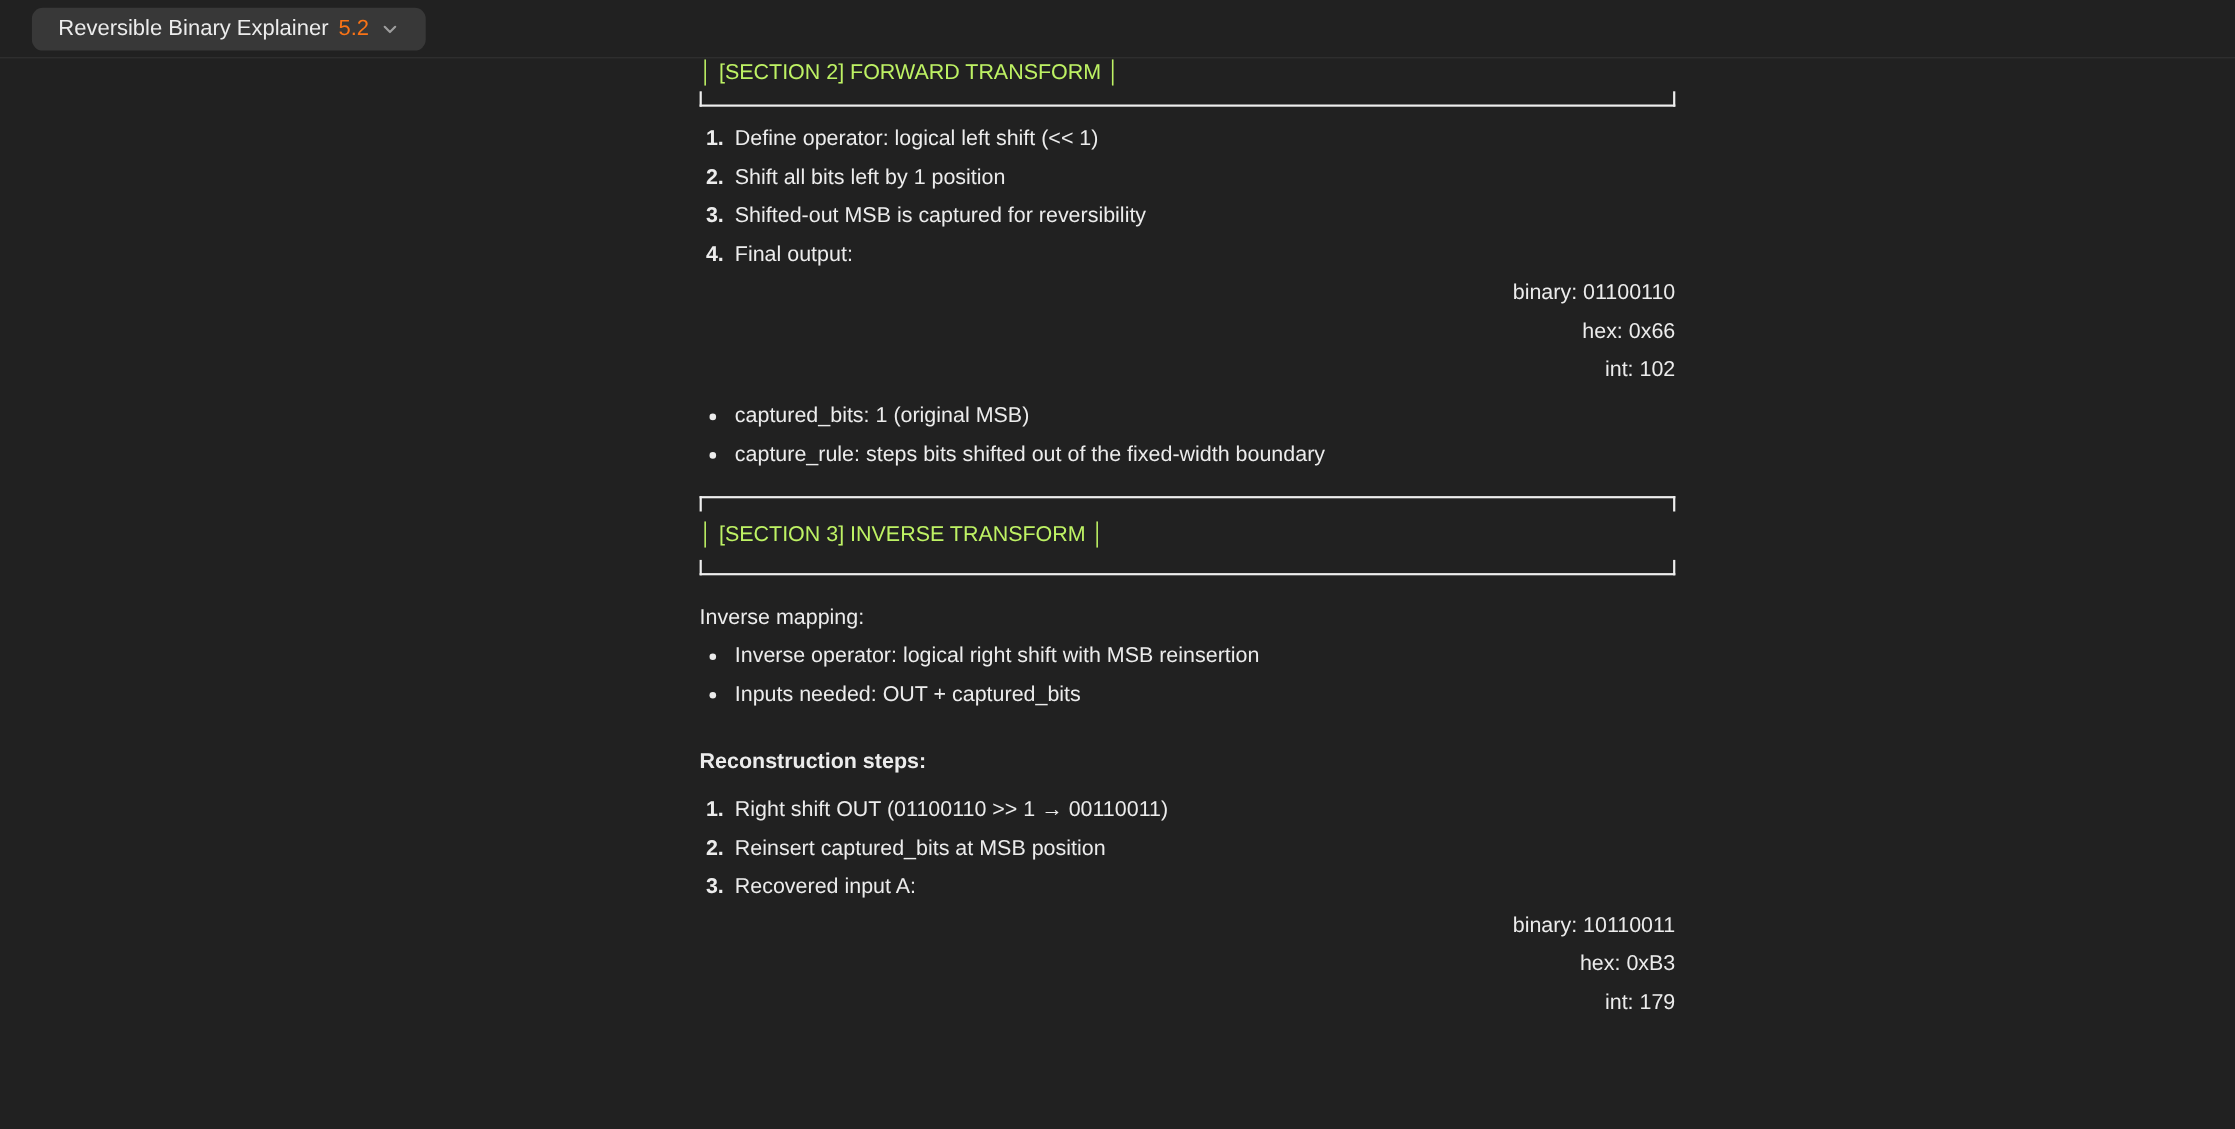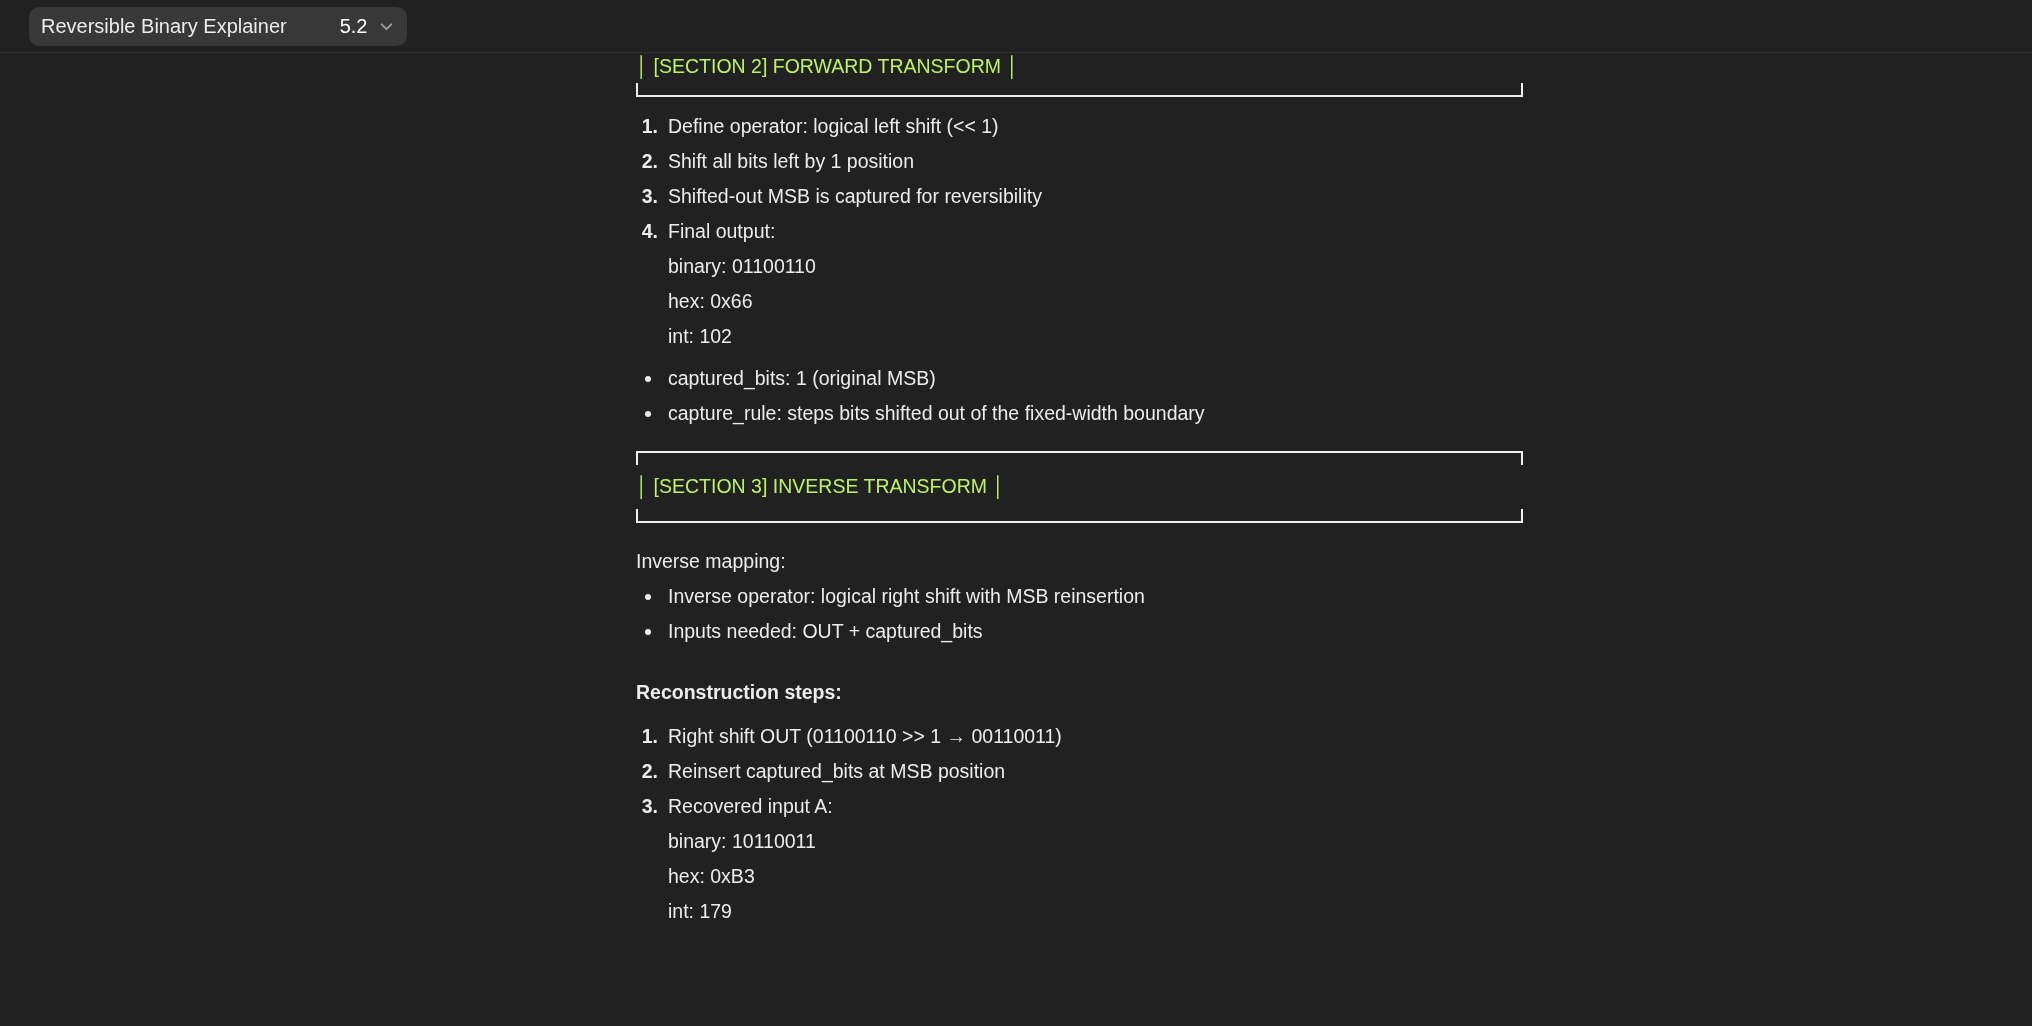--- a/index.html
+++ b/index.html
@@ -19,31 +19,31 @@
     align-items:center;
     padding-left:29px;
     border-bottom:1px solid #323232;
     background:#212121;
   }
   .model-pill {
     display:inline-flex;
     align-items:center;
     gap:9px;
     height:39px;
-    padding:0 12px;
+    padding:0 24px;
     border:none;
     border-radius:10px;
     background:#383838;
     color:#ececec;
     font-family:inherit;
     font-size:20px;
     cursor:pointer;
     white-space:nowrap;
   }
-  .model-pill .version { color:#ffffff;margin-left:44px; }
+  .model-pill .version { color:#f97316; }
   .model-pill svg { display:block; margin-left:2px; }
 
   
   .content {
     width:887px;
     margin-left:636px;
   }
   .sec-heading {
     line-height:25px;
     white-space:pre;
@@ -80,21 +80,21 @@
   ul.plain > li::before {
     content:"";
     position:absolute;
     left:9px;
     top:10px;
     width:6px;
     height:6px;
     border-radius:50%;
     background:#ececec;
   }
-  .detail { margin-top:10px; line-height:25px; }
+  .detail { margin-top:10px; line-height:25px;text-align:right; }
 
   
   .mt1  { margin-top:1px; }
   .mt4  { margin-top:4px; }
   .mt9  { margin-top:9px; }
   .mt10 { margin-top:10px; }
   .mt17 { margin-top:17px; }
   .mt18 { margin-top:18px; }
   .mt19 { margin-top:19px; }
   .mt20 { margin-top:36px;font-weight:bold; }

